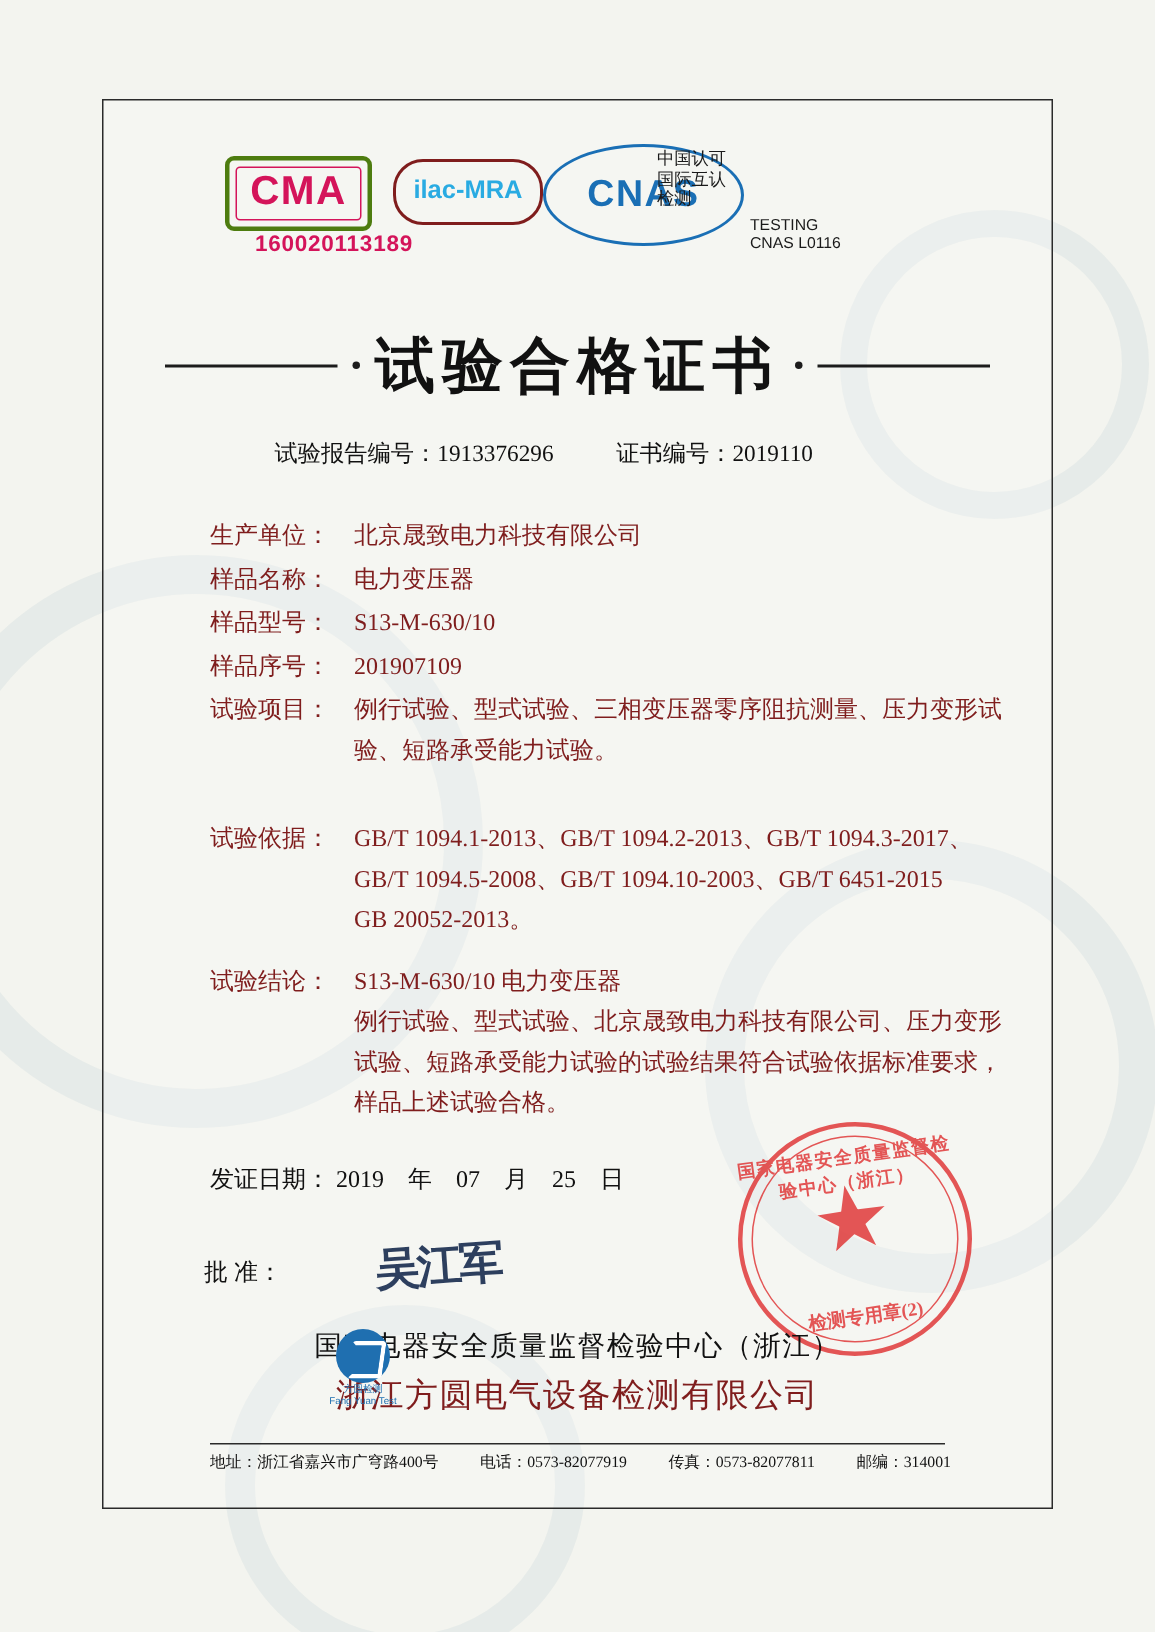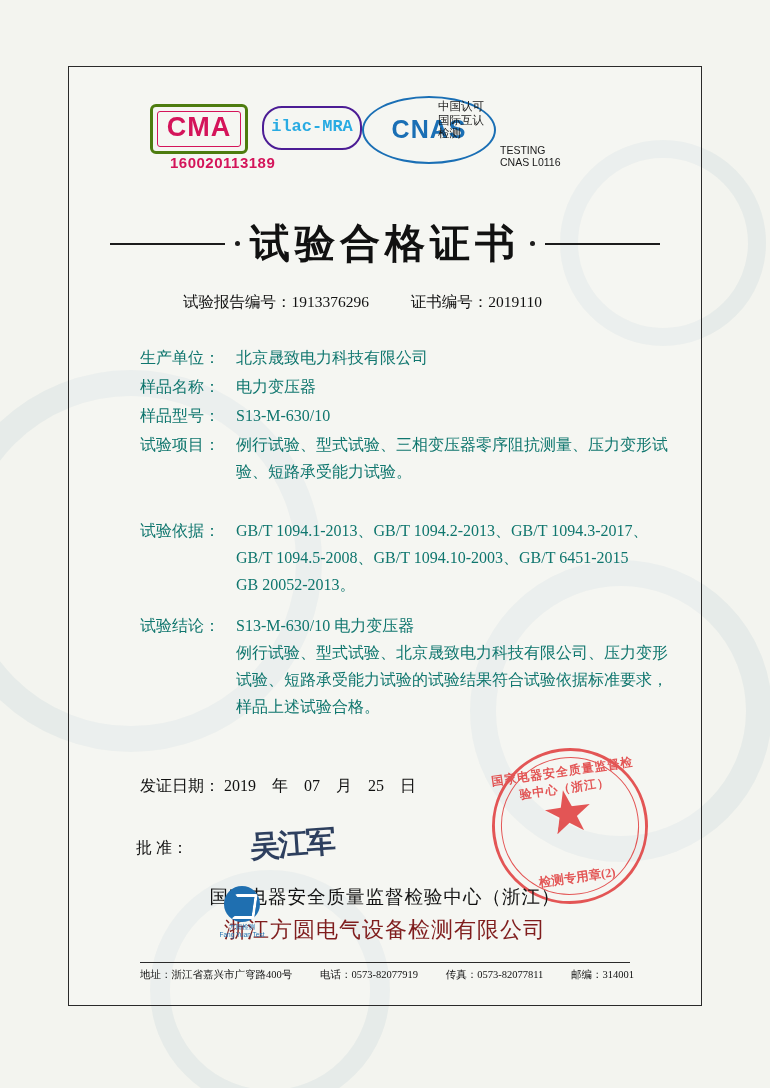--- a/index.html
+++ b/index.html
@@ -84,24 +84,24 @@
     font-weight: bold;
     letter-spacing: 0.5px;
     margin-left: 22px;
   }
   .ilac {
     position: absolute;
     left: 174px;
     top: 10px;
     width: 96px;
     height: 40px;
-    border: 2px solid #4c1d95;
+    border: 2px solid #7f1d1d;
     border-radius: 20px;
     color: #29abe2;
-    font-family: Liberation Mono, monospace;
+    font-family: Liberation Sans, sans-serif;
     font-weight: bold;
     font-size: 17px;
     text-align: center;
     line-height: 38px;
   }
   .cnas-oval {
     position: absolute;
     left: 274px;
     top: 0px;
     width: 130px;
@@ -179,21 +179,21 @@
   }
   .subline .gap { display: inline-block; width: 34px; }
 
   
   .fields {
     position: absolute;
     left: 140px;
     top: 344px;
     width: 560px;
     font-size: 16px;
-    color: #0f766e;
+    color: #7f1d1d;
     line-height: 27px;
   }
   .row {
     display: flex;
     align-items: flex-start;
     margin-bottom: 2px;
   }
   .lbl {
     width: 96px;
     flex: 0 0 96px;
@@ -432,20 +432,24 @@
     <div class="row">
       <div class="lbl">样品名称：</div>
       <div class="val">电力变压器</div>
     </div>
 
     <div class="row">
       <div class="lbl">样品型号：</div>
       <div class="val mono-val">S13-M-630/10</div>
     </div>
 
+    <div class="row">
+      <div class="lbl">样品序号：</div>
+      <div class="val mono-val">201907109</div>
+    </div>
 
     <div class="row">
       <div class="lbl">试验项目：</div>
       <div class="val" style="white-space: pre-line;">例行试验、型式试验、三相变压器零序阻抗测量、压力变形试
 验、短路承受能力试验。</div>
     </div>
 
     <div class="spacer-md"></div>
 
     <div class="row">

